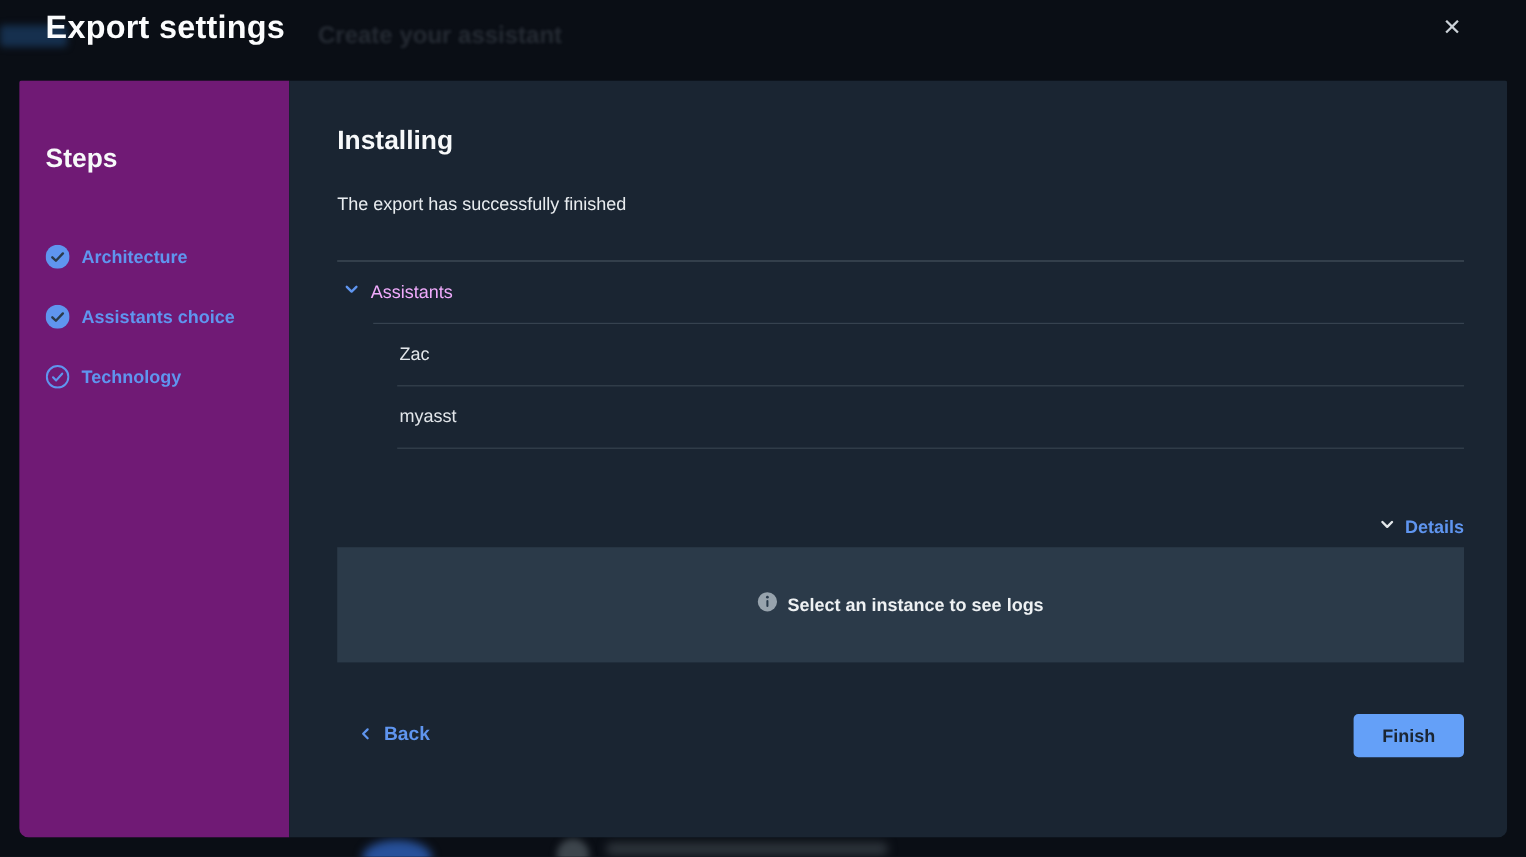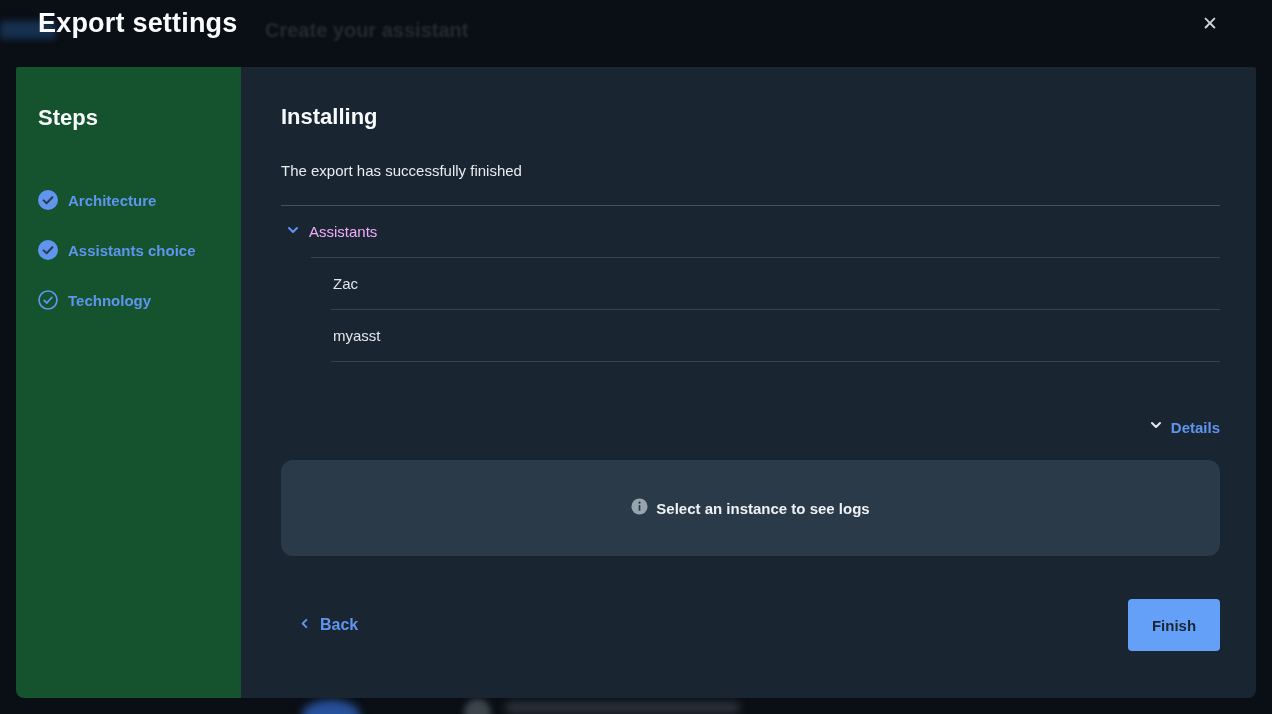--- a/index.html
+++ b/index.html
@@ -58,22 +58,22 @@
     position: absolute; left: 16px; top: 67px;
     width: 1240px; height: 631px;
     display: flex;
     border-radius: 2px 2px 8px 8px;
     overflow: hidden;
   }
 
   
   .sidebar {
     width: 225px; flex: 0 0 225px;
-    background: #14532d;
-    padding: 38px 12px 0 22px;
+    background: #701a75;
+    padding: 52px 12px 0 22px;
   }
   .sidebar-title { font-size: 22px; font-weight: 700; color: #f7f9fa; }
   .steps-list { list-style: none; margin-top: 44px; }
   .step-item {
     display: flex; align-items: center; gap: 10px;
     height: 50px; cursor: pointer;
   }
   .step-label {
     font-size: 15px; font-weight: 700;
     color: var(--accent-blue);
@@ -87,21 +87,21 @@
     flex: 1 1 auto;
     background: #1a2532;
     padding: 0 36px 0 40px;
     display: flex; flex-direction: column;
   }
   .main-title { margin-top: 37px; font-size: 22px; font-weight: 700; color: #f7f9fa; }
 
   .status-row {
     margin-top: 32px;
     display: flex; align-items: center;
-    padding-bottom: 26px;
+    padding-bottom: 38px;
     border-bottom: 1px solid #45515e;
   }
   .status-text { flex: 1 1 auto; font-size: 15px; color: #e8ecef; }
   .bar-track { height: 5px; border-radius: 2px; overflow: hidden; }
   .bar-track.status-bar { width: 454px; }
   .bar-fill { height: 100%; background: var(--progress-magenta); border-radius: 2px; }
 
   .group-header {
     height: 51px; display: flex; align-items: center; gap: 9px;
     padding-left: 5px; cursor: pointer;
@@ -117,41 +117,41 @@
   .bar-track.row-bar { width: 402px; }
 
   .details-row {
     margin-top: 56px;
     display: flex; justify-content: flex-end; align-items: center; gap: 8px;
     cursor: pointer;
   }
   .details-label { font-size: 15px; font-weight: 700; color: var(--accent-blue); }
 
   .logs-panel {
-    margin-top: 24px;
+    margin-top: 7px;
     height: 96px;
     background: #2b3a49;
-    border-radius: 12px;
+    border-radius: 0;
     display: flex; align-items: center; justify-content: center; gap: 8px;
   }
   .logs-text { font-size: 15px; font-weight: 700; color: #eef1f3; }
 
   .footer-row {
     margin-top: 43px;
     display: flex; justify-content: space-between; align-items: center;
   }
   .back-link {
     display: flex; align-items: center; gap: 9px;
     background: none; border: none; cursor: pointer; padding: 0 0 0 17px;
     font-family: "Liberation Sans", sans-serif;
     text-align: center;
   }
   .back-label { font-size: 16px; font-weight: 700; color: var(--accent-blue); }
   .finish-btn {
-    width: 92px; height: 52px;
+    width: 92px; height: 36px;
     background: var(--finish-button);
     color: #1b2633; font-size: 15px; font-weight: 700;
     border: none; border-radius: 4px; cursor: pointer;
     font-family: "Liberation Sans", sans-serif;
   }
 </style>
 </head>
 <body>
 
 <div class="ghost ghost-blue-smudge"></div>

